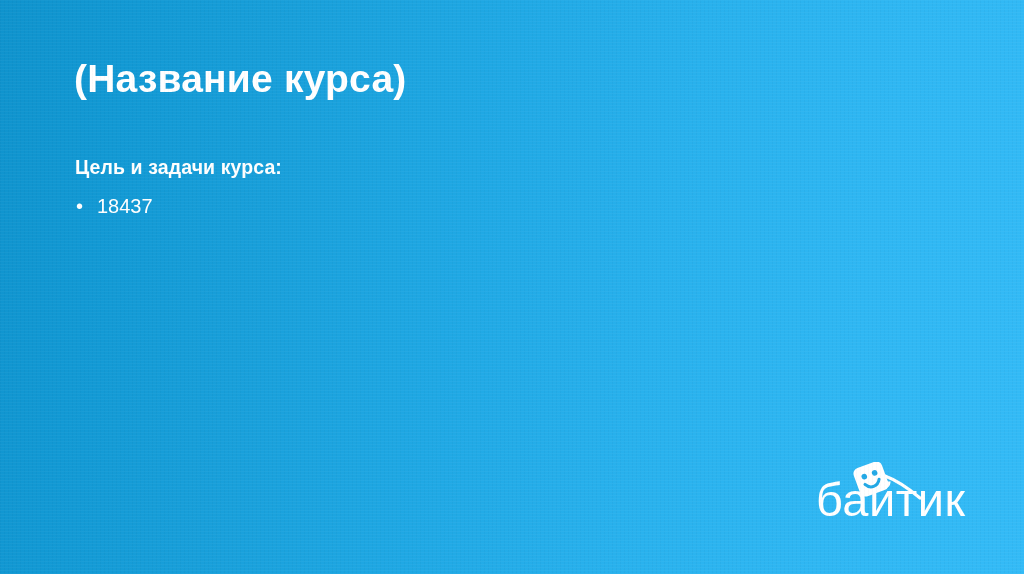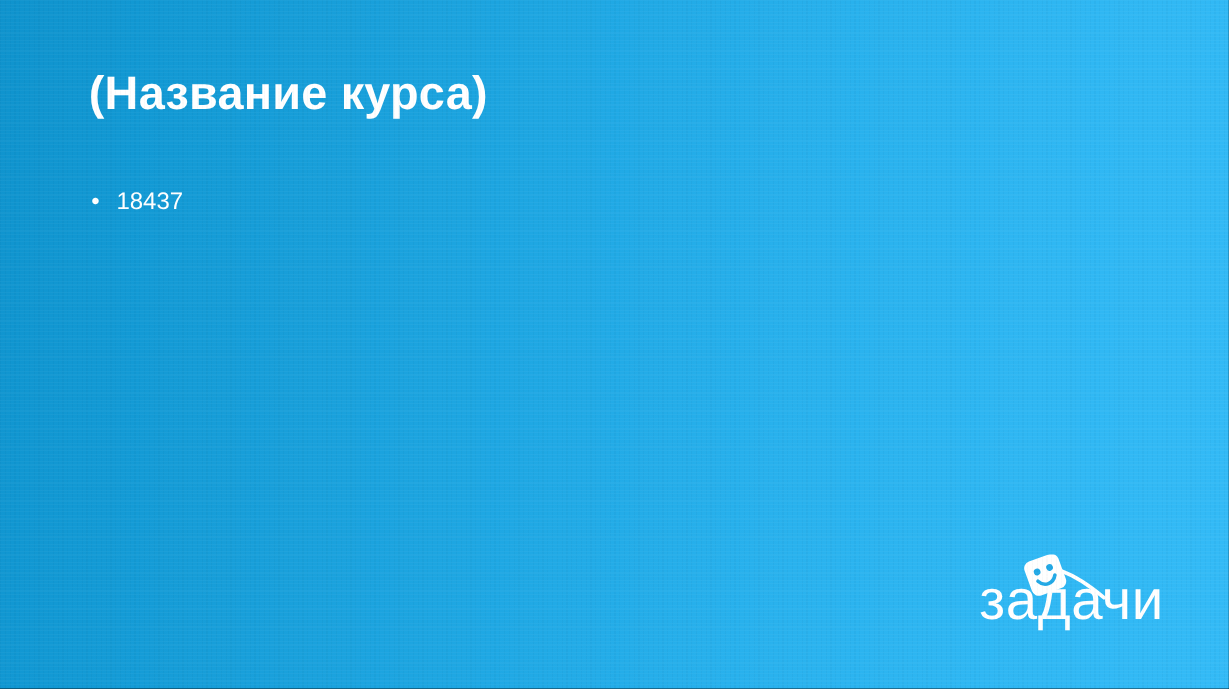--- a/index.html
+++ b/index.html
@@ -132,33 +132,34 @@
 </style>
 </head>
 <body>
 
 <div id="slide">
 
   <div class="slide-title">(Название курса)</div>
 
   <div class="body-block">
 
+    <p class="body-heading">Цель и задачи курса:</p>
 
     <ul class="bullet-list">
       <li>
         <span class="bullet-dot">•</span>
         <span>18437</span>
       </li>
     </ul>
 
   </div>
 
   <div class="logo">
 
-    <div class="logo-wordmark">задачи</div>
+    <div class="logo-wordmark">байтик</div>
 
     <svg class="logo-mark" viewBox="0 0 80 44">
 
       <path d="M33 14 C 44 18, 56 26, 68 36" stroke="#ffffff" stroke-width="3.2" stroke-linecap="round" fill="none"></path>
 
       <g transform="rotate(-20 19 17)">
         <rect x="4" y="2" width="30" height="30" rx="6" ry="6" fill="#ffffff"></rect>
 
         <circle cx="13.5" cy="12.5" r="2.8" fill="#22a9e6"></circle>
         <circle cx="24.5" cy="12.5" r="2.8" fill="#22a9e6"></circle>

